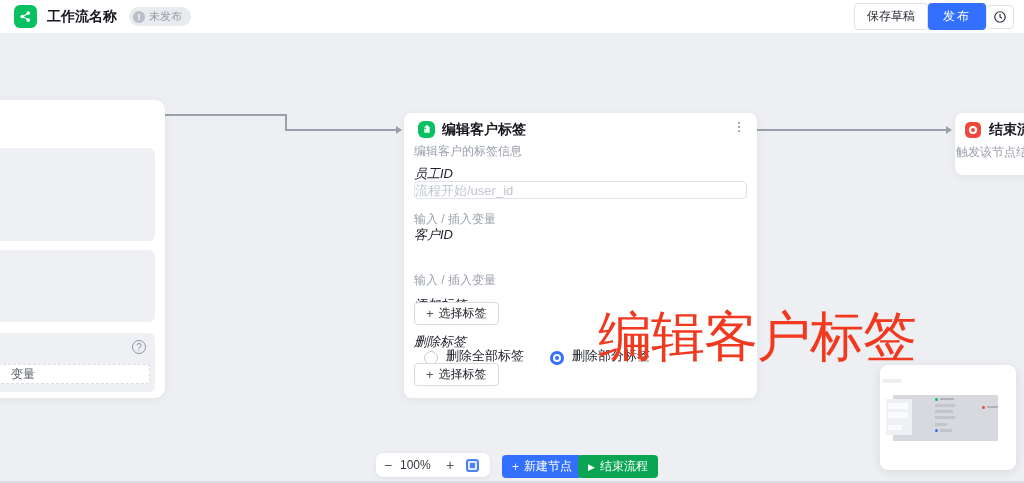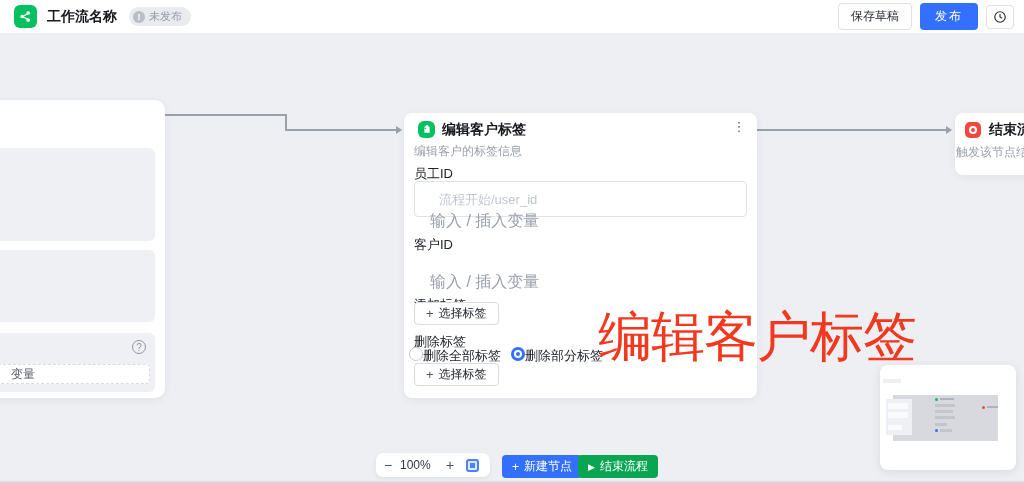--- a/index.html
+++ b/index.html
@@ -9,21 +9,21 @@
   
   .topbar { position:absolute; left:0; top:0; width:1024px; height:34px; background:#fff;
     border-bottom:1px solid #ebedf0; display:flex; align-items:center; z-index:60; }
   .logo { width:23px; height:23px; border-radius:6px; background:#07c160; margin-left:14px;
     display:flex; align-items:center; justify-content:center; }
   .wf-title { font-size:14px; font-weight:bold; color:#17191f; margin-left:10px; }
   .badge { margin-left:12px; display:flex; align-items:center; gap:4px; background:#e9ebee;
     border-radius:10px; padding:2px 9px 2px 4px; font-size:11px; color:#959ba6; }
   .badge-ic { width:12px; height:12px; border-radius:50%; background:#b9bec7; color:#fff;
     font-size:9px; line-height:12px; text-align:center; font-weight:bold; }
-  .topbar-right { margin-left:auto; display:flex; align-items:center; gap:8px; margin-right:10px; }
+  .topbar-right { margin-left:auto; display:flex; align-items:center; margin-right:10px; }
   .btn-ghost { background:#fff; border:1px solid #dfe1e6; border-radius:4px; padding:4px 12px;
     font-size:12px; color:#2a2e36; cursor:pointer; }
   .btn-primary { background:#3370ff; border:none; border-radius:4px; padding:5px 15px;
     font-size:12px; color:#fff; cursor:pointer; letter-spacing:2px; }
   .btn-icon { background:#fff; border:1px solid #dfe1e6; border-radius:4px; width:28px; height:24px;
     display:flex; align-items:center; justify-content:center; cursor:pointer; }
 
   
   .canvas { position:absolute; left:0; top:34px; width:1024px; height:449px;
     background:#edeff3; overflow:hidden; }
@@ -51,31 +51,31 @@
     border-width:4px 0 4px 6px; border-color:transparent transparent transparent #9aa0aa; }
 
   
   .edit-node { left:404px; top:79px; width:353px; height:285px; border-radius:8px; }
   .en-ic { position:absolute; left:14px; top:8px; width:17px; height:17px; border-radius:6px;
     background:#07c160; display:flex; align-items:center; justify-content:center; }
   .en-title { position:absolute; left:38px; top:8px; font-size:14px; font-weight:bold; color:#17191f; }
   .en-more { position:absolute; right:10px; top:6px; font-size:13px; color:#646a73; width:16px;
     text-align:center; cursor:pointer; }
   .en-sub { position:absolute; left:10px; top:30px; font-size:12px; color:#9aa0ab; }
-  .f-label { position:absolute; left:10px; font-size:13px; color:#21242b; }
-  .f-input { position:absolute; left:10px; width:333px; height:36px; border:1px solid #dfe2e7;
-    border-radius:4px; background:#fff; font-size:13px; color:#30343c; padding:0 24px; outline:none;
+  .f-label { position:absolute; left:10px; font-size:13px; color:#21242b;font-style:italic; }
+  .f-input { position:absolute; left:10px; width:333px; height:18px; border:1px solid #dfe2e7;
+    border-radius:4px; background:#fff; font-size:13px; color:#30343c; padding:0 0; outline:none;
     font-family:"Liberation Sans","DejaVu Sans",sans-serif; }
   .f-input::placeholder { color:#c1c6cf; }
-  .f-helper { position:absolute; left:10px; font-size:16px; color:#9aa0ab; cursor:pointer;margin-left:16px; }
+  .f-helper { position:absolute; left:10px; font-size:12px; color:#9aa0ab; cursor:pointer; }
   .tag-btn { position:absolute; left:10px; height:23px; background:#fff; border:1px solid #d8dbe0;
     border-radius:4px; font-size:12px; color:#21242b; display:flex; align-items:center; gap:5px;
     padding:0 11px; cursor:pointer; }
   .tag-btn .plus { font-size:13px; color:#4e545e; }
-  .radio-row { position:absolute; left:5px; top:234px; display:flex; align-items:flex-start; }
+  .radio-row { position:absolute; left:20px; top:234px; display:flex; align-items:flex-end; gap:8px; }
   .radio { width:14px; height:14px; border-radius:50%; border:1px solid #c6cad1; background:#fff; cursor:pointer; }
   .radio.checked { border:none; background:#3370ff; display:flex; align-items:center; justify-content:center; }
   .radio.checked .in1 { width:8px; height:8px; border-radius:50%; background:#fff;
     display:flex; align-items:center; justify-content:center; }
   .radio.checked .in2 { width:4px; height:4px; border-radius:50%; background:#3370ff; }
   .radio-lbl { font-size:13px; color:#21242b; cursor:pointer; }
   .radio-gap { width:10px; }
 
   
   .end-node { left:955px; top:79px; width:120px; height:62px; border-radius:8px; }
@@ -172,21 +172,21 @@
         </svg>
     </div>
     <div class="en-title">编辑客户标签</div>
     <div class="en-more">⋮</div>
     <div class="en-sub">编辑客户的标签信息</div>
 
     <div class="f-label" style="top:52px;">员工ID</div>
     <input class="f-input" style="top: 68px;" placeholder="流程开始/user_id">
     <div class="f-helper" style="top:98px;">输入 / 插入变量</div>
 
-    <div class="f-label" style="top:123px;">客户ID</div>
+    <div class="f-label" style="top:113px;">客户ID</div>
     <div class="f-helper" style="top:159px;">输入 / 插入变量</div>
 
     <div class="f-label" style="top:183px;">添加标签</div>
     <button class="tag-btn" style="top:189px;">
       <span class="plus">+</span>
       <span>选择标签</span>
     </button>
 
     <div class="f-label" style="top:220px;">删除标签</div>
     <div class="radio-row">

